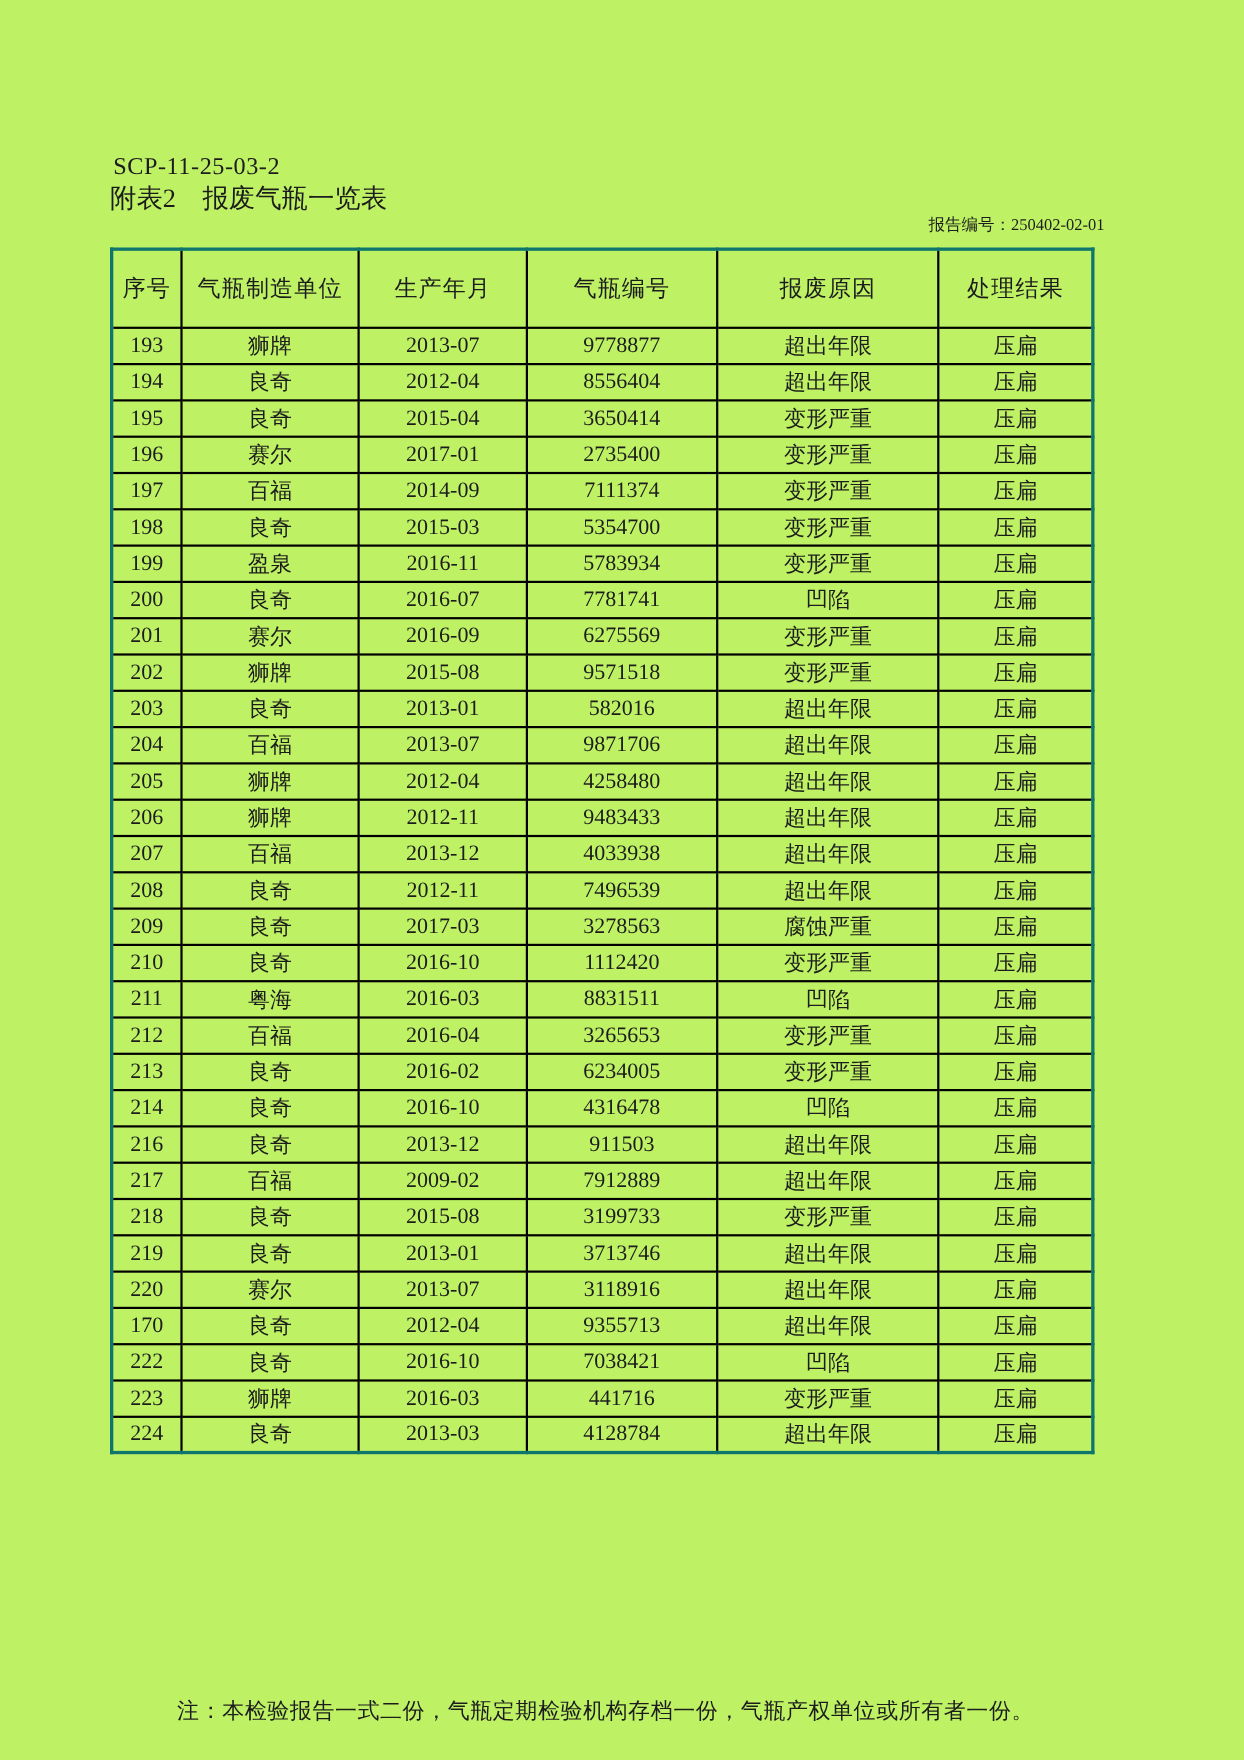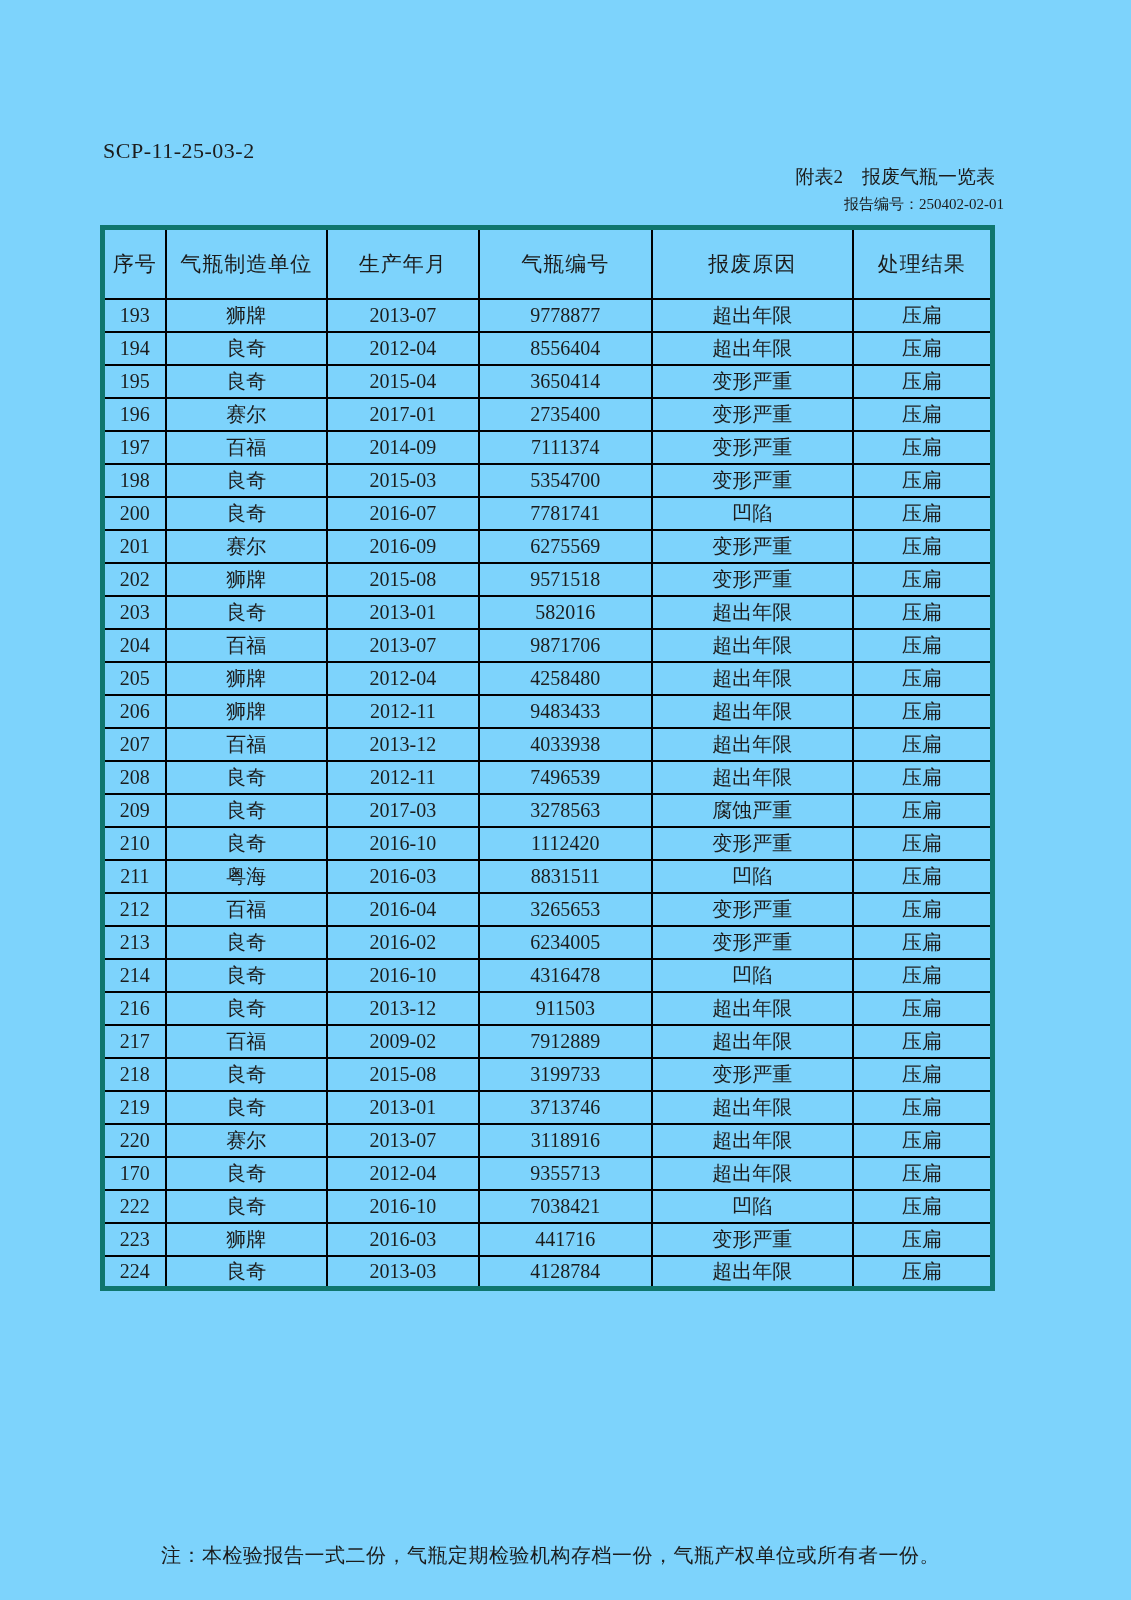--- a/index.html
+++ b/index.html
@@ -5,58 +5,58 @@
   * { margin: 0; padding: 0; box-sizing: border-box; }
   html, body { background: #ffffff; }
   body {
     font-family: "Liberation Serif", "DejaVu Serif", serif;
     color: #1a1a1a;
   }
   .page {
     position: relative;
     width: 1131px;
     height: 1600px;
-    background: #7dd3fc;
+    background: #bef264;
     overflow: hidden;
   }
   .doc-code {
     position: absolute;
     left: 103px;
     top: 138px;
     font-size: 22px;
     letter-spacing: 0.5px;
     color: #1c1c1c;
   }
   .title-band {
     position: absolute;
     left: 100px;
     top: 164px;
     width: 895px;
-    text-align: right;
-    font-size: 19px;
+    text-align: left;
+    font-size: 24px;
     color: #1c1c1c;
     white-space: pre;
   }
   .report-line {
     position: absolute;
     left: 116px;
     top: 195px;
     width: 888px;
     text-align: right;
     font-size: 15px;
     color: #1c1c1c;
   }
   table.scrap-table {
     position: absolute;
     left: 100px;
     top: 225px;
     width: 895px;
     border-collapse: collapse;
     table-layout: fixed;
-    border: 5px solid #0f766e;
+    border: 3px solid #0f766e;
     font-size: 20px;
     color: #1c1c1c;
   }
   table.scrap-table th,
   table.scrap-table td {
     border: 2px solid #000;
     text-align: center;
     vertical-align: middle;
     padding: 0;
     overflow: hidden;
@@ -160,20 +160,28 @@
         </tr>
         <tr>
           <td>198</td>
           <td>良奇</td>
           <td>2015-03</td>
           <td>5354700</td>
           <td>变形严重</td>
           <td>压扁</td>
         </tr>
         <tr>
+          <td>199</td>
+          <td>盈泉</td>
+          <td>2016-11</td>
+          <td>5783934</td>
+          <td>变形严重</td>
+          <td>压扁</td>
+        </tr>
+        <tr>
           <td>200</td>
           <td>良奇</td>
           <td>2016-07</td>
           <td>7781741</td>
           <td>凹陷</td>
           <td>压扁</td>
         </tr>
         <tr>
           <td>201</td>
           <td>赛尔</td>

